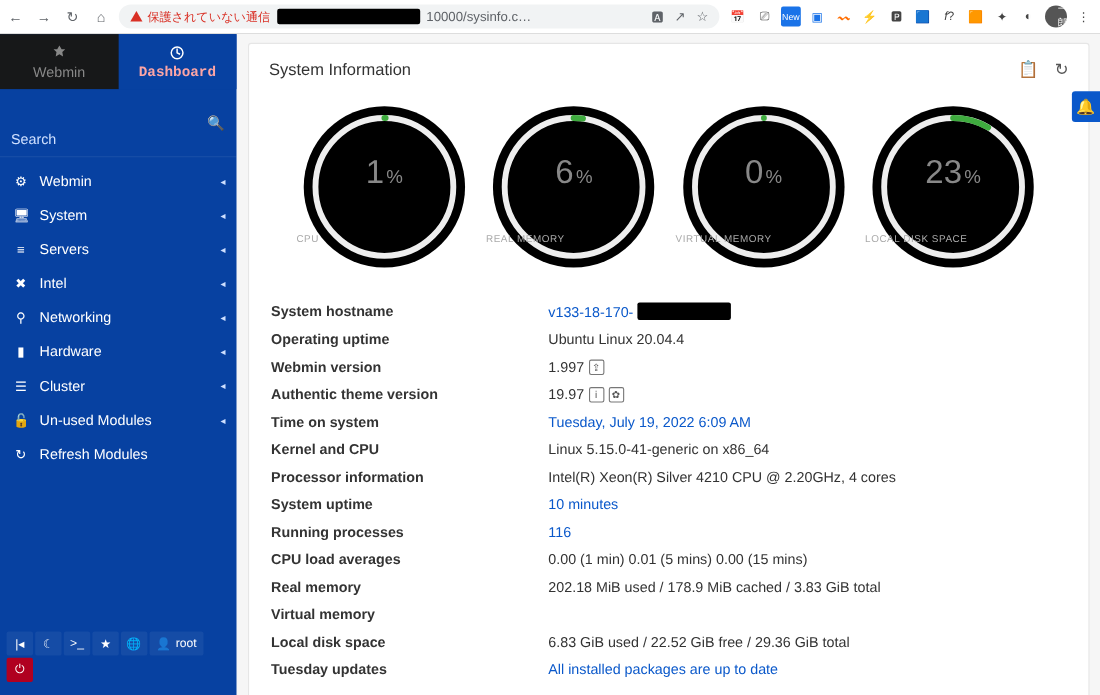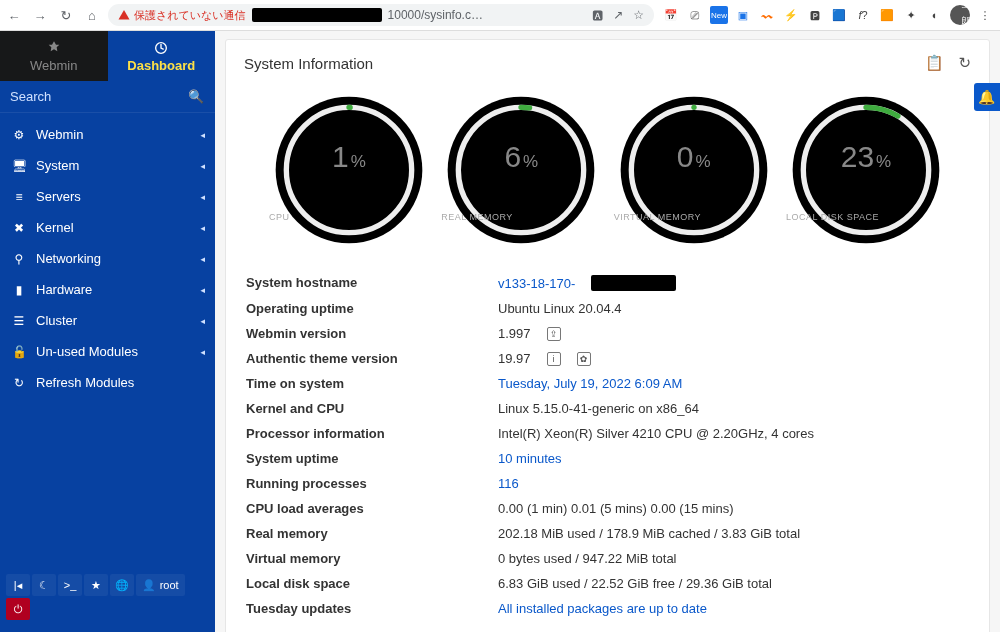--- a/index.html
+++ b/index.html
@@ -15,24 +15,24 @@
   .chrome .ext-icons { display:flex; gap:6px; align-items:center;}
   .chrome .ext-icons .ico { width:18px; height:18px; display:flex; align-items:center; justify-content:center; font-size:11px; color:#444;}
   .chrome .ext-icons .sq { background:#1a73e8; color:#fff; border-radius:2px; font-size:8px; padding:2px;}
   .chrome .ext-icons .circle-user { width:20px; height:20px; border-radius:50%; background:#555; color:#fff; display:flex; align-items:center; justify-content:center; font-size:9px;padding-left:12px;}
   
   .app { display:flex; height:601px;}
   .sidebar { width:215px; background:#0741a1; color:#fff; display:flex; flex-direction:column; font-size:13px;}
   .tabs { display:flex; height:50px;}
   .tab { flex:1; display:flex; flex-direction:column; align-items:center; justify-content:center; gap:2px; font-size:13px; cursor:pointer;}
   .tab.inactive { background:#171819; color:#888;}
-  .tab.active { background:#0741a1; color:#fde047; font-weight:600;}
+  .tab.active { background:#0741a1; color:#fca5a5; font-weight:600;font-family:Liberation Mono, monospace;}
   .tab svg { width:16px; height:16px;}
   .search-row { display:flex; align-items:center; padding:8px 10px; border-bottom:1px solid rgba(255,255,255,.08);}
-  .search-row input { flex:1; background:transparent; border:none; color:#14b8a6; font-size:13px; outline:none;}
+  .search-row input { flex:1; background:transparent; border:none; color:#14b8a6; font-size:13px; outline:none;margin-top:30px;}
   .search-row input::placeholder { color:#cfe0ff;}
   .search-row .sicon { color:#cfe0ff;}
   .nav { padding-top:6px;}
   .nav-item { display:flex; align-items:center; padding:8px 12px; gap:10px; cursor:pointer; position:relative;}
   .nav-item .nicon { width:14px; text-align:center; font-size:12px;}
   .nav-item .caret { position:absolute; right:10px; font-size:9px; color:#cfe0ff;}
   .bottom-bar { margin-top:auto; padding:8px 6px 12px; display:flex; gap:2px; flex-wrap:wrap;}
   .bottom-bar .b { width:24px; height:22px; display:flex; align-items:center; justify-content:center; font-size:11px; background:rgba(255,255,255,.06); border-radius:2px; cursor:pointer;}
   .bottom-bar .user { width:auto; padding:0 6px; display:flex; gap:4px; align-items:center;}
   .bottom-bar .rec { background:#b00020;}
@@ -48,21 +48,21 @@
   .gauge svg { width:160px; height:160px;}
   .gauge .track { fill:none; stroke:#eee; stroke-width:4;}
   .gauge .arc { fill:none; stroke:#3fab3f; stroke-width:4; stroke-linecap:round;}
   .gauge .pct { position:absolute; top:50px; left:0; right:0; text-align:center; color:#888; font-weight:300;}
   .gauge .pct .n { font-size:30px;}
   .gauge .pct .p { font-size:17px; margin-left:2px;}
   .gauge .lbl { position:absolute; bottom:28px; left:0; right:0; color:#aaa; font-size:9px; letter-spacing:.5px;}
   .info-table { margin-top:10px;}
   .info-row { display:flex; padding:5px 2px; font-size:13px;}
   .info-row .k { width:252px; font-weight:600; color:#333;}
-  .info-row .v { color:#333; display:flex; align-items:center; gap:16px;}
+  .info-row .v { color:#333; display:flex; align-items:center; gap:4px;}
   .info-row .v.link { color:#0a58ca;}
   .info-row .v .redact { background:#000; height:16px; width:85px; border-radius:2px; display:inline-block; vertical-align:middle;}
   .mini-ico { width:14px; height:14px; border:1px solid #777; border-radius:2px; display:inline-flex; align-items:center; justify-content:center; font-size:9px; color:#555;}
   .notif-tab { position:absolute; top:52px; right:0; width:26px; height:28px; background:#0a58ca; color:#fff; display:flex; align-items:center; justify-content:center; border-radius:3px 0 0 3px; font-size:14px; cursor:pointer;}
   ::-webkit-scrollbar { width:14px;}
   ::-webkit-scrollbar-track { background:#f1f1f1;}
   ::-webkit-scrollbar-thumb { background:#c2c2c2; border-radius:2px;}
 </style>
 </head>
 <body>
@@ -140,21 +140,21 @@
           <span>System</span>
           <span class="caret">◂</span>
         </div>
       <div class="nav-item">
           <span class="nicon">≡</span>
           <span>Servers</span>
           <span class="caret">◂</span>
         </div>
       <div class="nav-item">
           <span class="nicon">✖</span>
-          <span>Kernel</span>
+          <span>Intel</span>
           <span class="caret">◂</span>
         </div>
       <div class="nav-item">
           <span class="nicon">⚲</span>
           <span>Networking</span>
           <span class="caret">◂</span>
         </div>
       <div class="nav-item">
           <span class="nicon">▮</span>
           <span>Hardware</span>
@@ -298,21 +298,20 @@
         <div class="info-row">
             <div class="k">CPU load averages</div>
             <div class="v">0.00 (1 min) 0.01 (5 mins) 0.00 (15 mins)</div>
           </div>
         <div class="info-row">
             <div class="k">Real memory</div>
             <div class="v">202.18 MiB used / 178.9 MiB cached / 3.83 GiB total</div>
           </div>
         <div class="info-row">
             <div class="k">Virtual memory</div>
-            <div class="v">0 bytes used / 947.22 MiB total</div>
           </div>
         <div class="info-row">
             <div class="k">Local disk space</div>
             <div class="v">6.83 GiB used / 22.52 GiB free / 29.36 GiB total</div>
           </div>
         <div class="info-row">
             <div class="k">Tuesday updates</div>
             <div class="v link">All installed packages are up to date</div>
           </div>
       </div>

